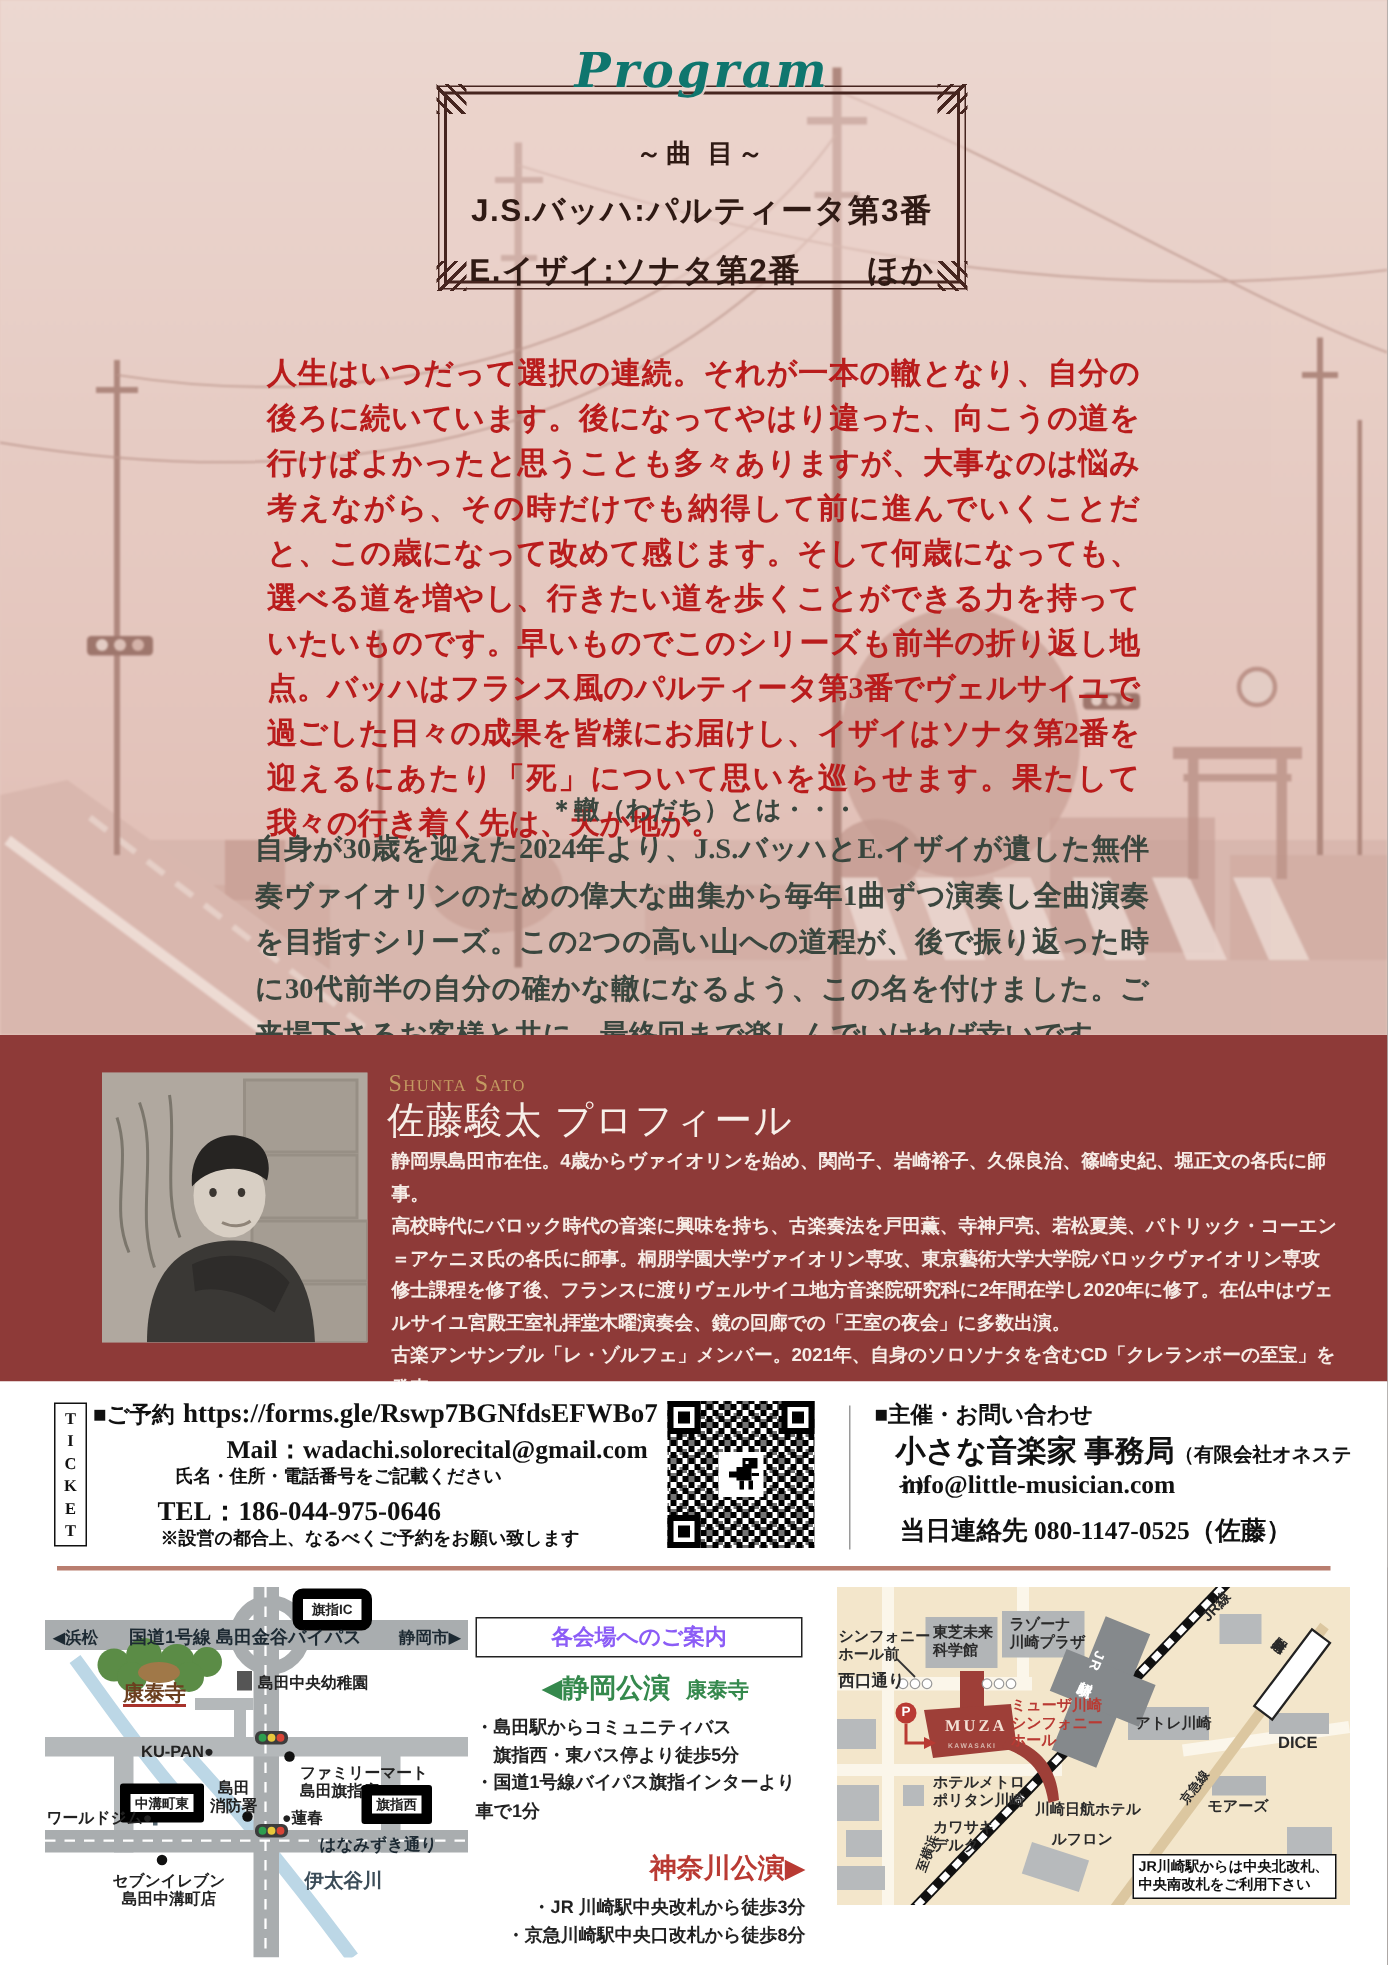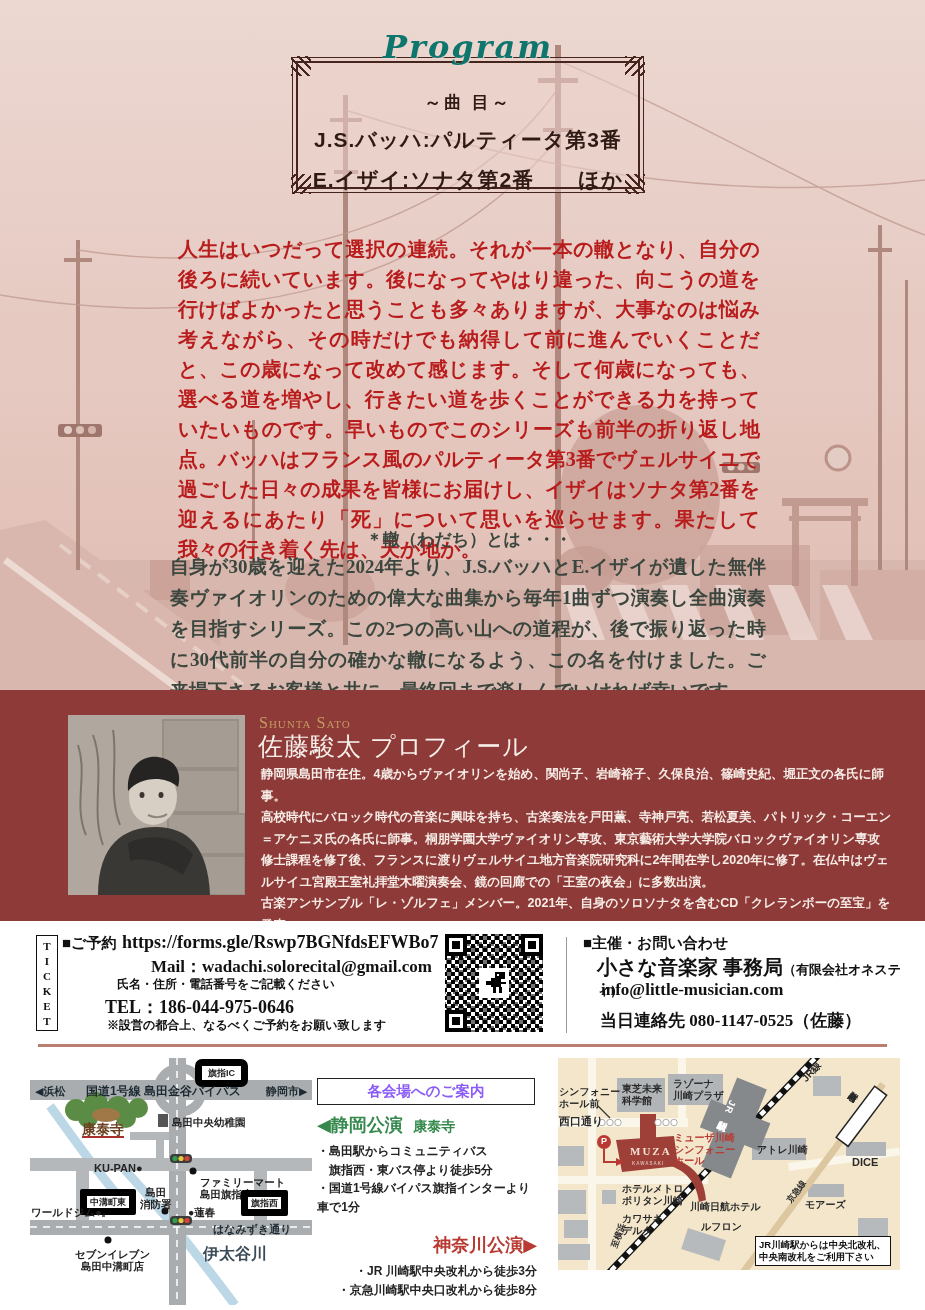--- a/index.html
+++ b/index.html
@@ -59,21 +59,21 @@
   .mapL{position:absolute;left:30px;top:1058px;width:282px;height:247px;background:#fff;}
   .mapR{position:absolute;left:558px;top:1058px;width:342px;height:212px;background:#f3e6cb;overflow:hidden;}
   .mlabel{position:absolute;font-size:10.5px;font-weight:bold;color:#222;line-height:12px;white-space:pre-line;}
   .boxlabel{position:absolute;font-size:9px;font-weight:bold;color:#222;border:7px solid #000000;
     background:#fff;border-radius:2px;padding:0 3px;line-height:12px;}
   .roadtext{position:absolute;font-size:11px;font-weight:bold;color:#1d2a33;}
   .klabel{position:absolute;font-size:10px;font-weight:bold;color:#2a2a2a;line-height:11.5px;white-space:pre-line;}
   .panel{position:absolute;left:317px;top:1078px;width:220px;}
   .panel-title{border:1.5px solid #222;text-align:center;font-size:14.5px;font-weight:bold;
     color:#8b5cf6;padding:3px 0;width:216px;}
-  .v-green{color:#35894d;font-weight:bold;}
+  .v-green{color:#35894d;font-weight:bold;margin-left:44px;}
   .v-red{color:#b93a33;font-weight:bold;}
   .access{font-size:12px;color:#222;line-height:18.5px;white-space:pre-line;font-weight:bold;}
   .note-box{position:absolute;left:197px;top:178px;width:128px;border:1px solid #111;background:#fff;
     font-size:9.5px;font-weight:bold;color:#111;line-height:12px;padding:2px 3px;white-space:pre-line;}
 </style>
 </head>
 <body>
 
 <div class="page">
 
@@ -339,21 +339,21 @@
 島田旗指店</div>
     <div class="boxlabel" style="left:50px;top:131px;">中溝町東</div>
     <div class="mlabel" style="left:1px;top:148px;">ワールドジム●</div>
     <div class="mlabel" style="left:110px;top:128px;text-align:center;">島田
 消防署</div>
     <div class="boxlabel" style="left:211px;top:132px;">旗指西</div>
     <div class="mlabel" style="left:158px;top:148px;">●蓮春</div>
     <div class="roadtext" style="left:183px;top:164px;">はなみずき通り</div>
     <div class="mlabel" style="left:45px;top:190px;text-align:center;">セブンイレブン
 島田中溝町店</div>
-    <div class="mlabel" style="left:173px;top:190px;font-size:16px;color:#3b4c58;">伊太谷川</div>
+    <div class="mlabel" style="left:173px;top:190px;font-size:13px;color:#3b4c58;">伊太谷川</div>
   </div>
 
   <div class="panel">
     <div class="panel-title">各会場へのご案内</div>
     <div style="margin-top:8px;">
       <span class="v-green" style="font-size:18px;">◀静岡公演</span>
       <span class="v-green" style="font-size:14px;margin-left:6px;">康泰寺</span>
     </div>
     <div class="access" style="margin-top:5px;">・島田駅からコミュニティバス
 　旗指西・東バス停より徒歩5分

